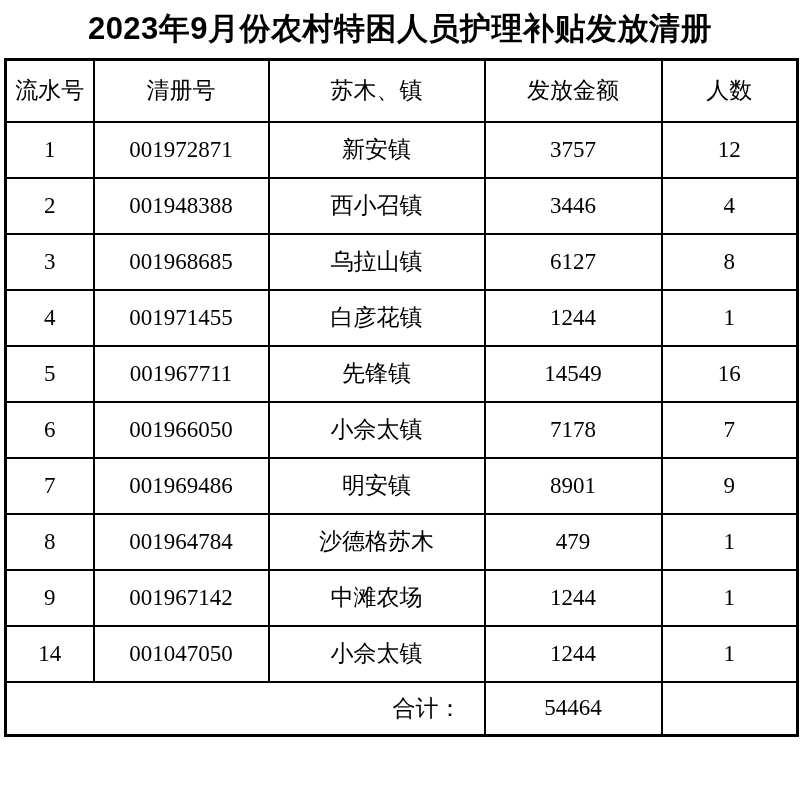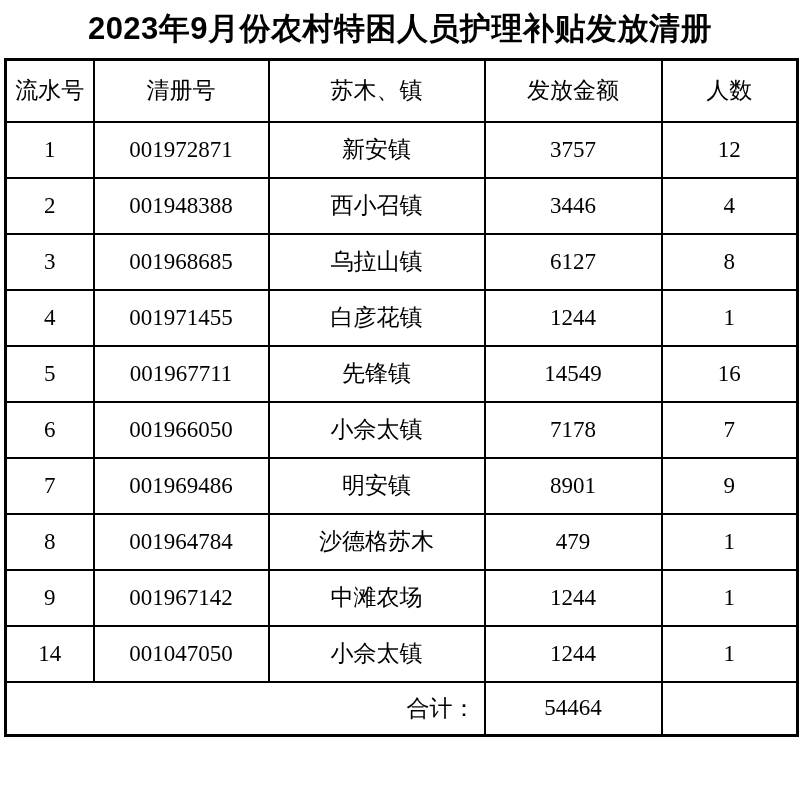--- a/index.html
+++ b/index.html
@@ -23,21 +23,21 @@
   }
   th, td {
     border:2px solid #000;
     text-align:center; vertical-align:middle;
     font-weight:normal; font-size:23px;
     padding:0; overflow:hidden; white-space:nowrap;
   }
   thead tr { height:62px; }
   tbody tr { height:56px; }
   tr.total-row { height:54px; }
-  td.total-label { text-align:right; padding-right:8px; }
+  td.total-label { text-align:right; padding-right:22px; }
 </style>
 </head>
 <body>
 
 <div class="page">
   <h1 class="title">2023年9月份农村特困人员护理补贴发放清册</h1>
 
   <table class="register">
     <colgroup>
       <col style="width:88px">

